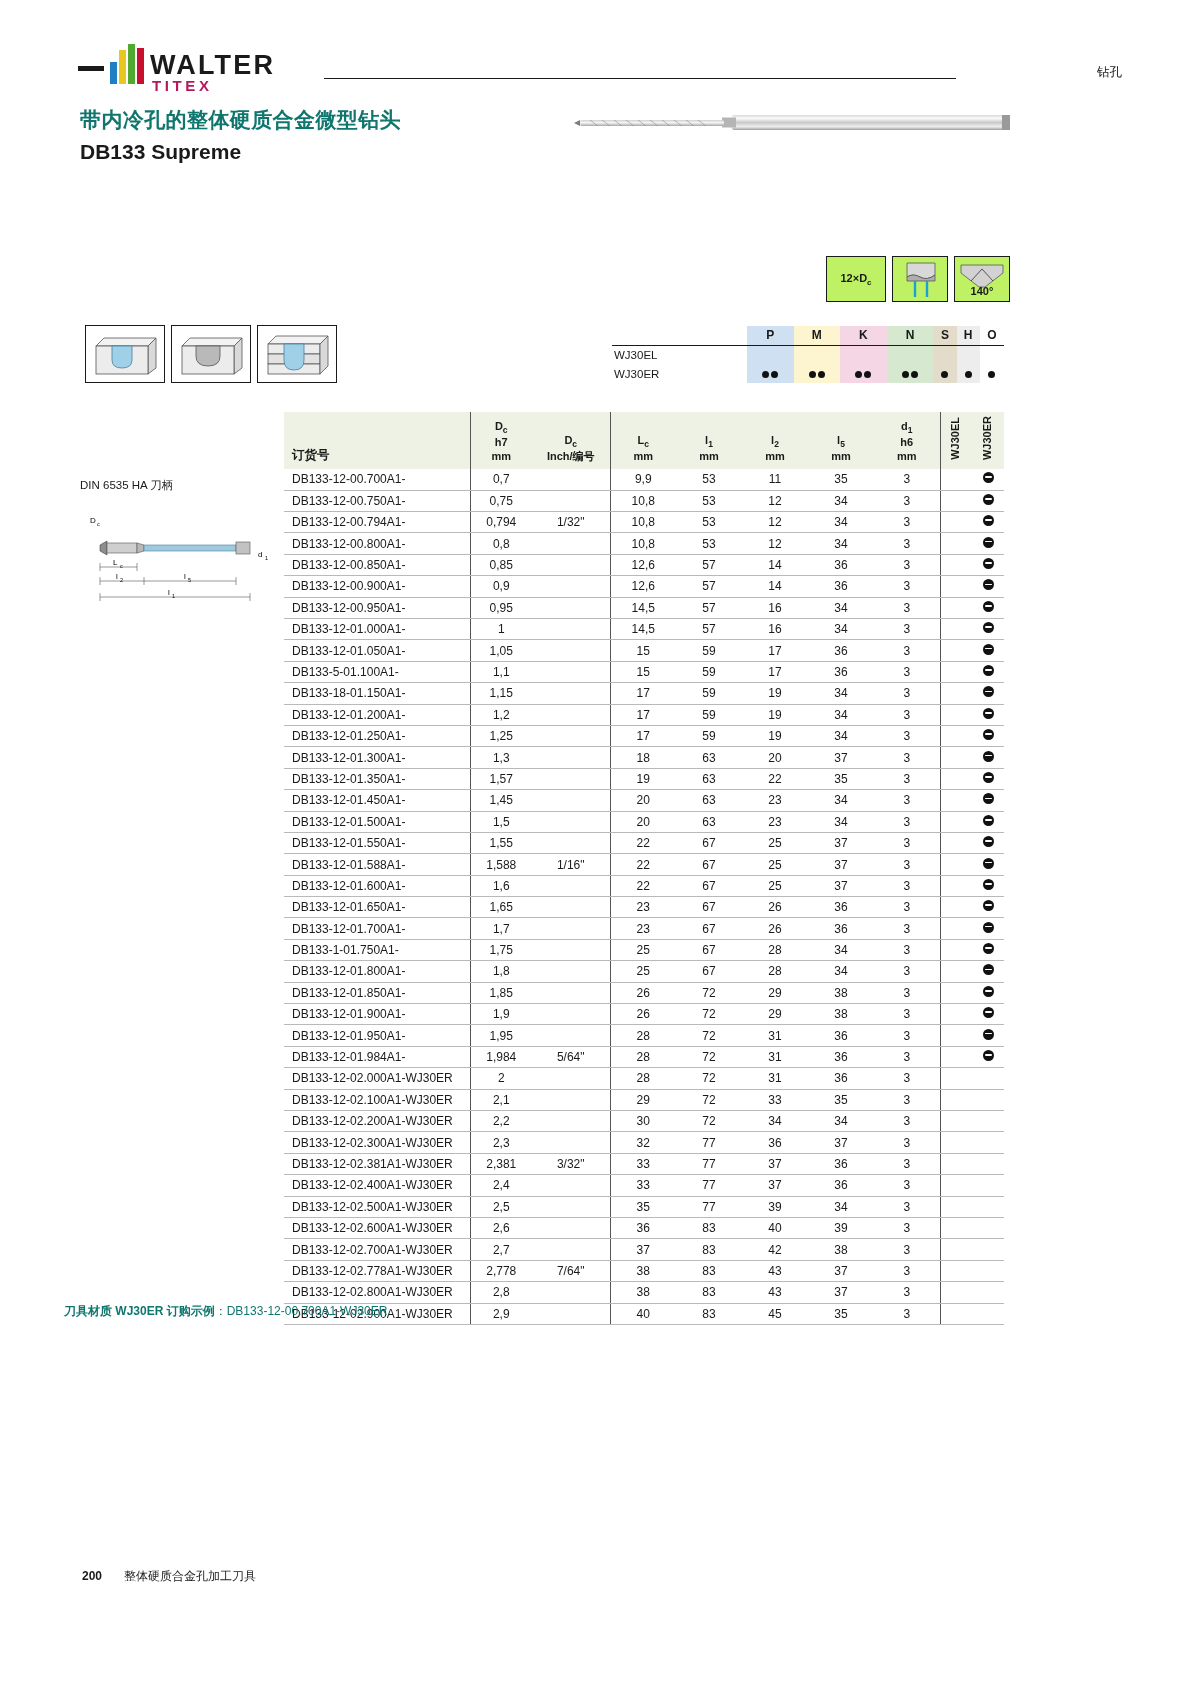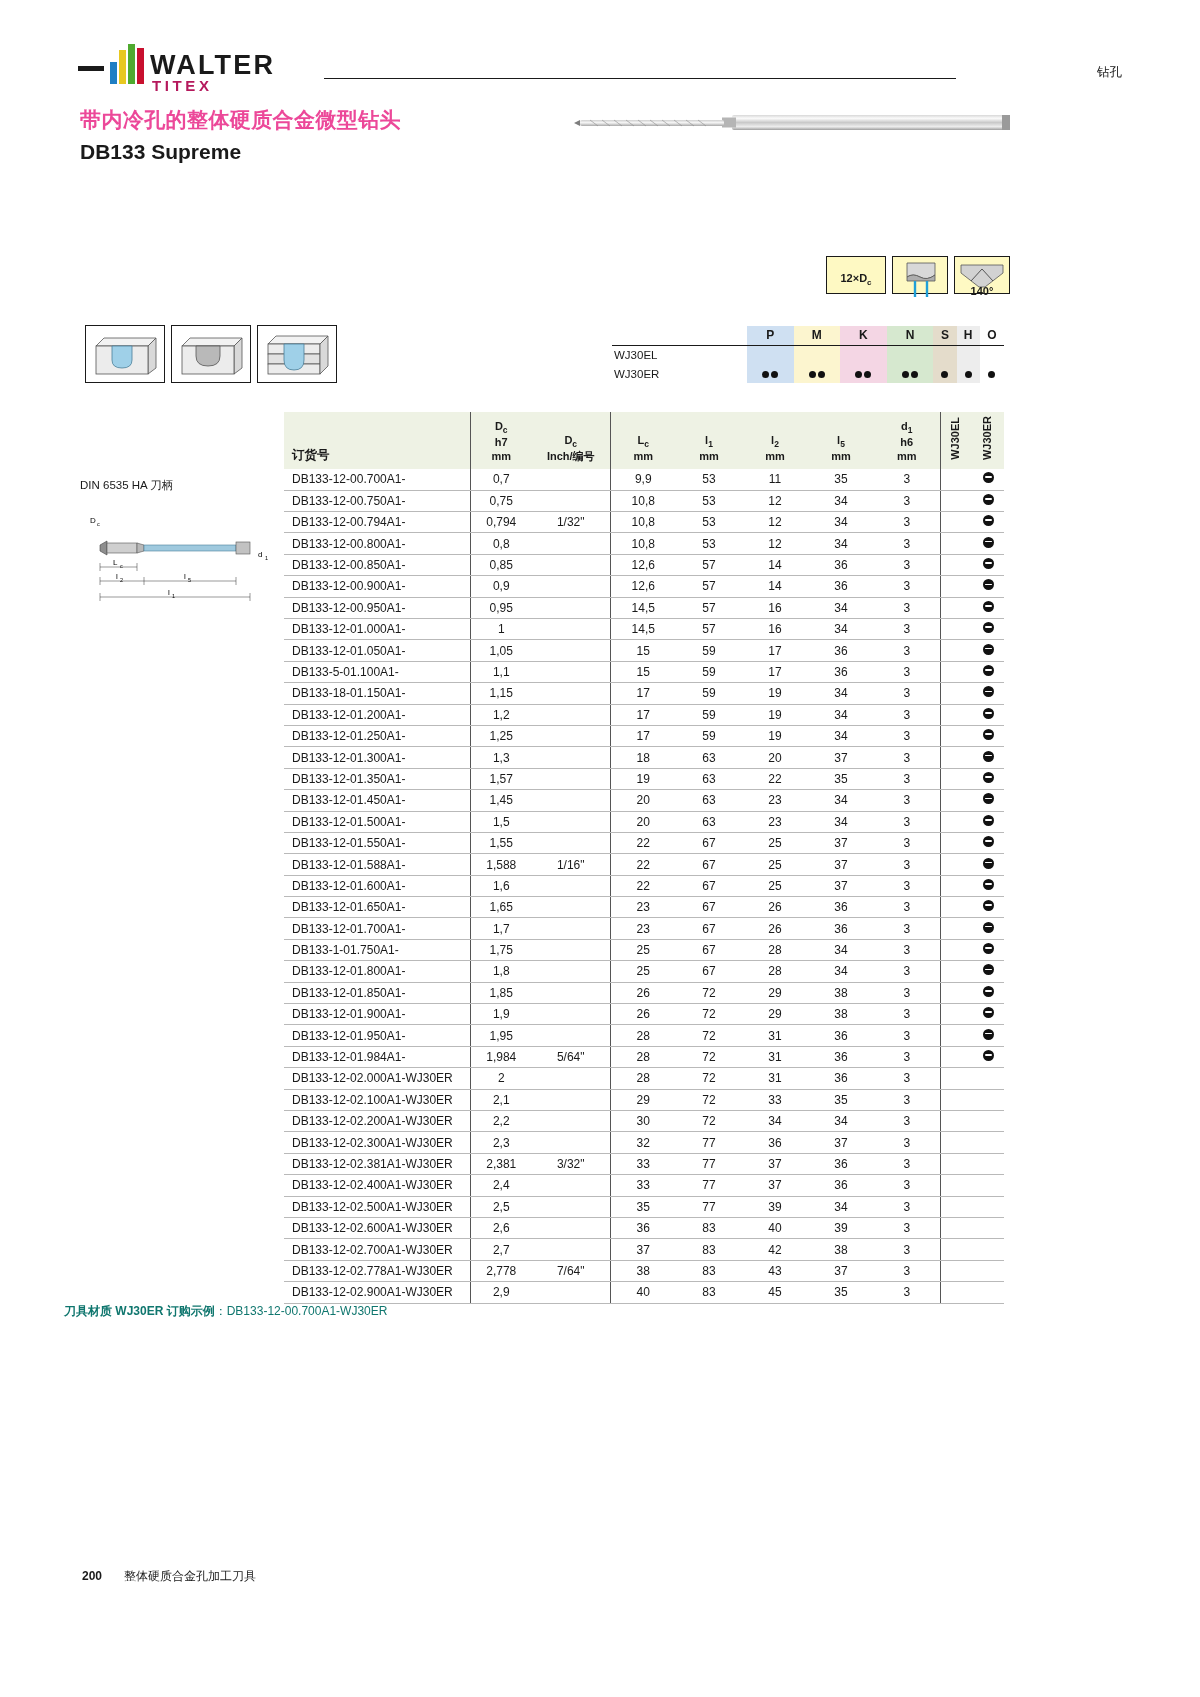--- a/index.html
+++ b/index.html
@@ -30,30 +30,30 @@
   .logo-titex {
     position:absolute; left:74px; top:31px;
     font-size:15px; font-weight:bold; letter-spacing:3.6px;
     color:#b5185c;
   }
   .header-rule { position:absolute; left:246px; top:32px; width:632px; height:1px; background:#1a1a1a; }
   .header-section { position:absolute; right:0; top:18px; font-size:12.5px; color:#1a1a1a; }
 
   
   .title-block { position:absolute; left:80px; top:106px; }
-  .title-cn { font-size:21px; font-weight:bold; color:#ec4899; line-height:1.35; letter-spacing:0.4px; }
+  .title-cn { font-size:21px; font-weight:bold; color:#0f766e; line-height:1.35; letter-spacing:0.4px; }
   .title-en { font-size:21px; font-weight:bold; color:#1a1a1a; line-height:1.35; margin-top:4px; }
 
   
   .hero { position:absolute; left:572px; top:104px; width:440px; height:38px; }
   .hero svg { display:block; }
 
   
   .icon-row-tr { position:absolute; left:826px; top:256px; display:flex; gap:6px; }
-  .ibox { width:56px; height:38px; border:1px solid #1a1a1a; background:#fef9c3; position:relative; }
+  .ibox { width:56px; height:46px; border:1px solid #1a1a1a; background:#bef264; position:relative; }
   .ibox.wide { width:60px; }
   .ibox-label { position:absolute; width:100%; text-align:center; top:15px; font-size:11px; font-weight:bold; }
   .ibox-label sub { font-size:8px; }
 
   
   .feature-row { position:absolute; left:85px; top:325px; display:flex; gap:6px; }
   .fbox { width:80px; height:58px; border:1px solid #1a1a1a; background:#fff; }
 
   
   .matrix { position:absolute; left:612px; top:326px; width:392px; }
@@ -769,20 +769,32 @@
           <td>7/64"</td>
           <td class="cv">38</td>
           <td>83</td>
           <td>43</td>
           <td>37</td>
           <td>3</td>
           <td class="cv"></td>
           <td></td>
         </tr>
         <tr>
+          <td class="order">DB133-12-02.800A1-WJ30ER</td>
+          <td class="cv">2,8</td>
+          <td></td>
+          <td class="cv">38</td>
+          <td>83</td>
+          <td>43</td>
+          <td>37</td>
+          <td>3</td>
+          <td class="cv"></td>
+          <td></td>
+        </tr>
+        <tr>
           <td class="order">DB133-12-02.900A1-WJ30ER</td>
           <td class="cv">2,9</td>
           <td></td>
           <td class="cv">40</td>
           <td>83</td>
           <td>45</td>
           <td>35</td>
           <td>3</td>
           <td class="cv"></td>
           <td></td>

